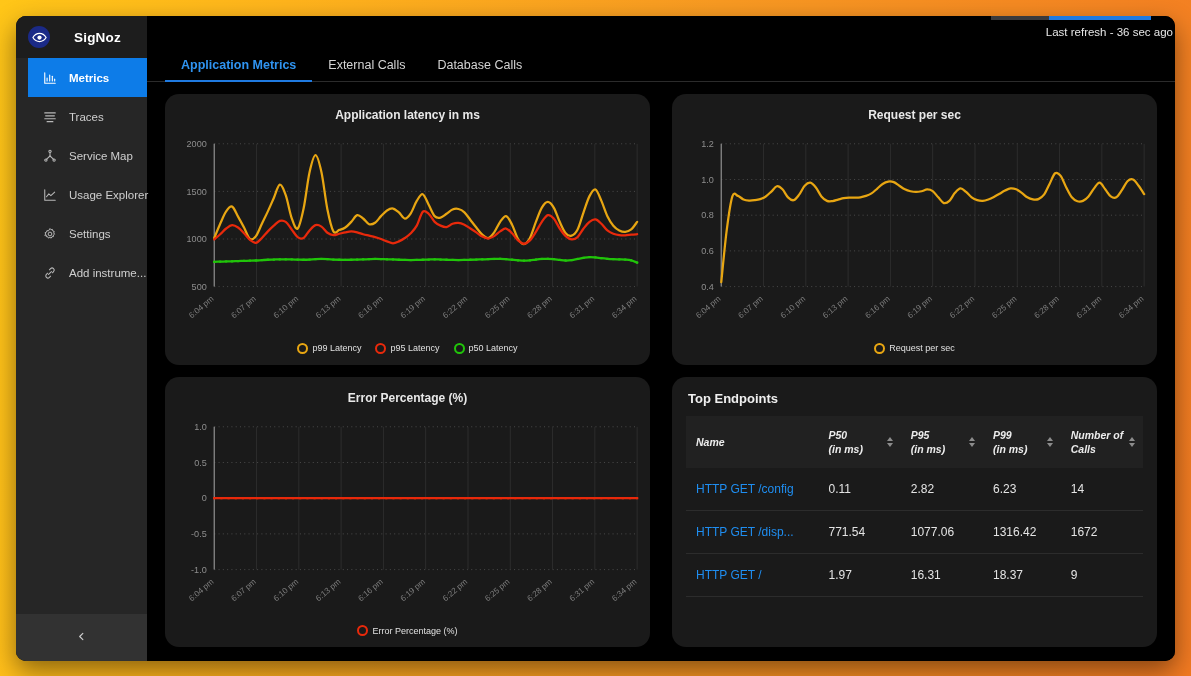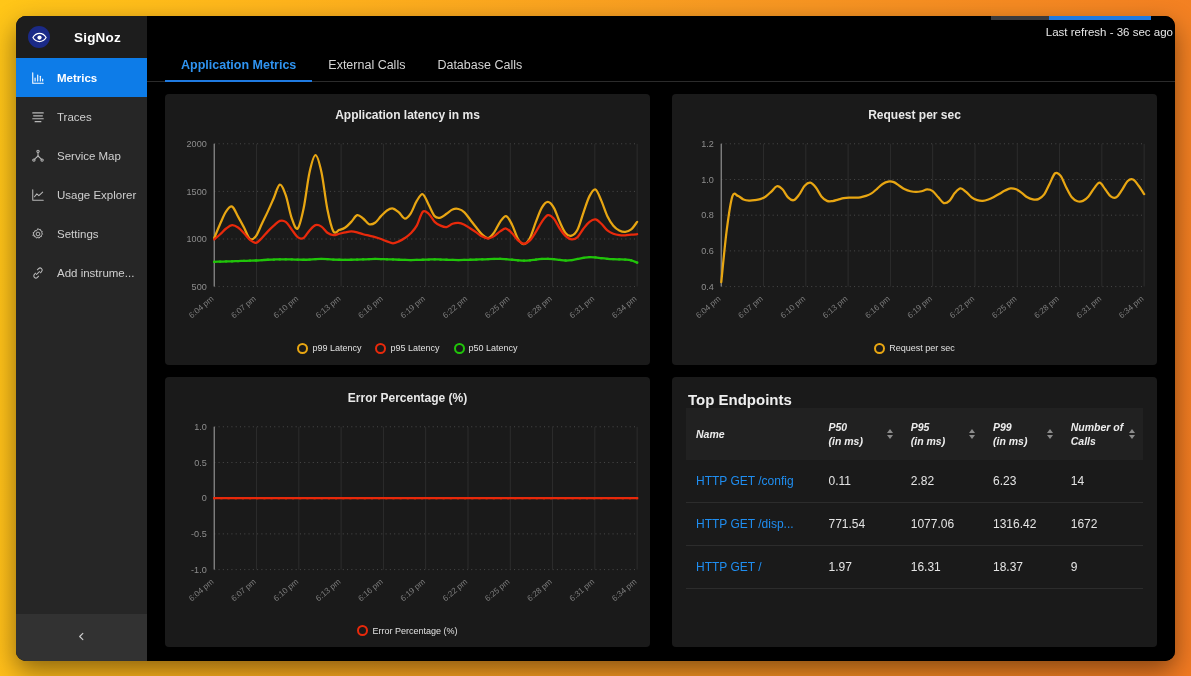--- a/index.html
+++ b/index.html
@@ -73,20 +73,21 @@
   .nav-item {
     height: 39px;
     display: flex;
     align-items: center;
     gap: 12px;
     padding-left: 14px;
     color: #cfcfcf;
     font-size: 11.5px;
     cursor: pointer;
     white-space: nowrap;
+    margin-left: 12px;
   }
   .nav-item .nav-icon { width: 15px; height: 15px; display:flex; align-items:center; justify-content:center; flex:0 0 auto; }
   .nav-item .nav-icon svg { display:block; }
   .nav-item.active {
     background: #0d7ce8;
     color: #ffffff;
     font-weight: bold;
   }
   .nav-item.active .nav-icon svg { stroke: #ffffff; }
 
@@ -156,21 +157,21 @@
     padding: 12px 18px 14px 18px;
     display: grid;
     grid-template-columns: 1fr 1fr;
     grid-template-rows: 1fr 1fr;
     gap: 12px 22px;
     min-height: 0;
   }
 
   .card {
     background: #1a1a1a;
-    border-radius: 4px;
+    border-radius: 14px;
     position: relative;
     overflow: hidden;
     min-width: 0;
     min-height: 0;
   }
   .card-title {
     text-align: center;
     color: #e8e8e8;
     font-size: 12px;
     font-weight: bold;
@@ -199,22 +200,23 @@
     border: 2px solid #ffffff;
     background: transparent;
     flex: 0 0 auto;
   }
   .legend-text { color: #e0e0e0; font-size: 9px; white-space: nowrap; }
 
   
   #endpoints-card { padding: 14px 14px 0 14px; display: flex; flex-direction: column; }
   #endpoints-title {
     color: #efefef;
-    font-size: 15px;
+    font-size: 13px;
     font-weight: bold;
+    margin-bottom: 10px;
     padding-left: 2px;
   }
   table.endpoints {
     width: 100%;
     border-collapse: collapse;
     table-layout: fixed;
   }
   table.endpoints thead tr { background: #212121; font-style: italic; }
   table.endpoints th {
     text-align: left;

